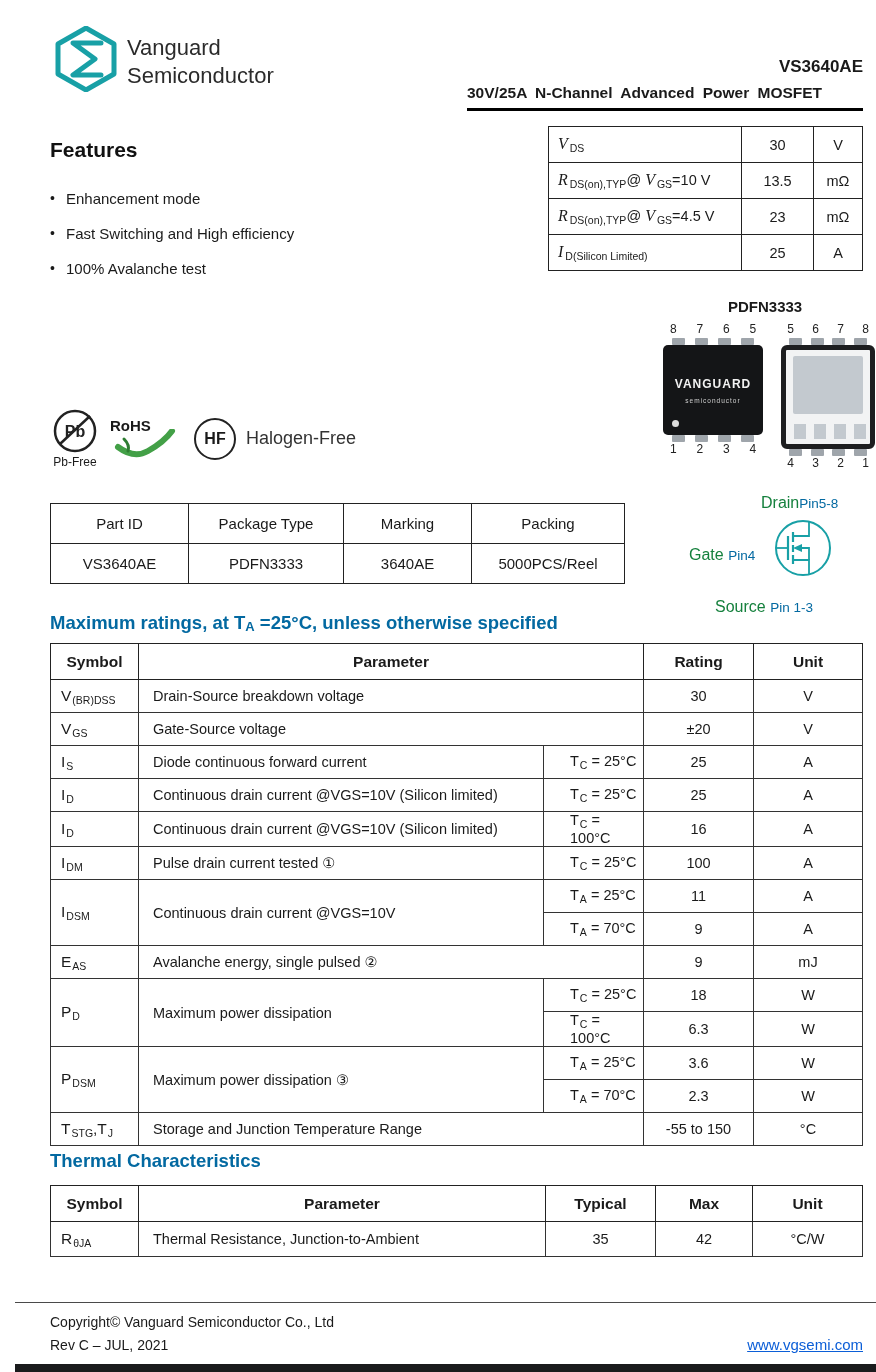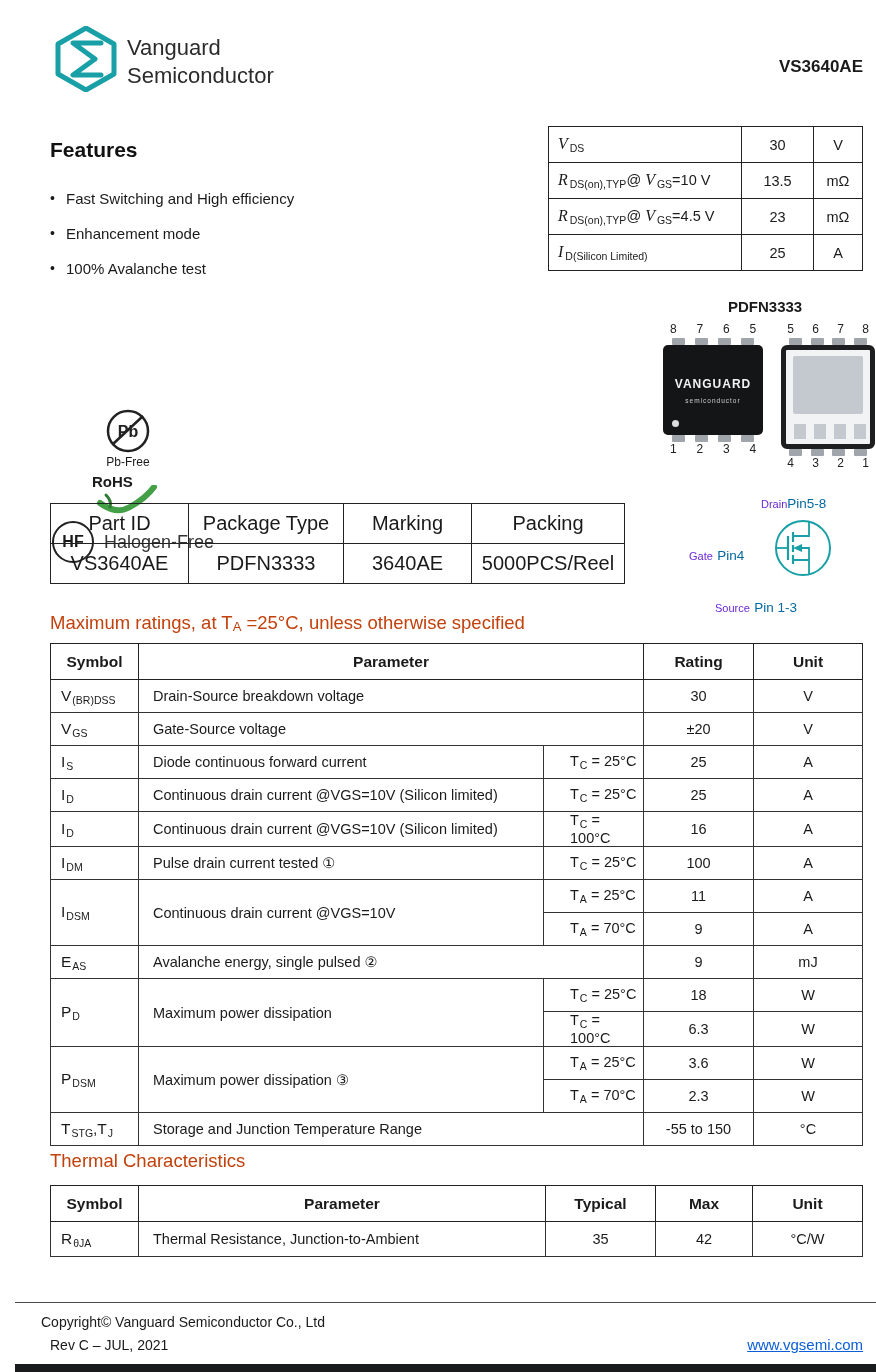--- a/index.html
+++ b/index.html
@@ -24,21 +24,21 @@
   .qspec .sub { margin-left:2px; }
 
   
   .features { position:absolute; left:35px; top:138px; width:420px; }
   .features h2 { font-size:21px; font-weight:bold; color:#111; }
   .features ul { list-style:none; margin-top:28px; }
   .features li { font-size:15px; margin-bottom:18px; padding-left:16px; position:relative; }
   .features li::before { content:"•"; position:absolute; left:0; top:0; font-size:14px; }
 
   
-  .badges { position:absolute; left:37px; top:408px; display:flex; align-items:center;flex-direction:column; }
+  .badges { position:absolute; left:37px; top:408px; display:flex; align-items:center; }
   .pb-badge { display:flex; flex-direction:column; align-items:center; margin-right:10px; }
   .pb-label { font-size:12px; margin-top:1px; }
   .rohs { position:relative; width:72px; height:52px; margin-right:14px; }
   .rohs-text { font-size:15px; font-weight:bold; position:absolute; left:2px; top:4px; }
   .rohs-swoosh { position:absolute; left:6px; top:16px; }
   .hf-badge { display:flex; align-items:center; }
   .hf-circle { width:42px; height:42px; border:2.5px solid #222; border-radius:50%;
                display:flex; align-items:center; justify-content:center; font-size:16px; font-weight:bold; }
   .hf-label { font-size:18px; color:#333; margin-left:10px; }
 
@@ -55,33 +55,33 @@
                display:flex; flex-direction:column; align-items:center; justify-content:center; }
   .chip-brand { color:#f2f2f2; font-size:12px; font-weight:bold; letter-spacing:1px; }
   .chip-sub { color:#cfcfcf; font-size:6.5px; letter-spacing:1px; margin-top:6px; }
   .chip-dot { position:absolute; left:9px; bottom:8px; width:7px; height:7px; border-radius:50%; background:#ddd; }
   .chip-body2 { position:relative; width:94px; height:104px; background:#f2f3f4; border:5px solid #1d1e20; border-radius:6px; }
   .big-pad { position:absolute; left:7px; right:7px; top:6px; bottom:30px; background:#c3c9cf; border-radius:2px; }
   .small-pad { position:absolute; bottom:5px; width:12px; height:15px; background:#c3c9cf; }
 
   
   .pin-diagram { position:absolute; left:672px; top:492px; width:190px; height:130px; }
-  .pin-grey { color:#6d28d9; font-size:11px; }
+  .pin-grey { color:#15803d; font-size:16px; }
   .pin-dark { color:#0369a1; font-size:13.5px; }
   .lbl-drain { position:absolute; left:74px; top:2px; }
   .lbl-gate { position:absolute; left:2px; top:54px; }
   .lbl-source { position:absolute; left:28px; top:106px; }
   .mosfet { position:absolute; left:84px; top:24px; }
 
   
   .ptable { position:absolute; left:35px; top:503px; width:575px; }
-  .ptable td, .ptable th { border:1.5px solid #222; height:40px; font-size:20px; text-align:center; font-weight:normal; }
-
-  
-  .sec-heading { position:absolute; font-size:18.5px; font-weight:normal; color:#c2410c; }
+  .ptable td, .ptable th { border:1.5px solid #222; height:40px; font-size:15px; text-align:center; font-weight:normal; }
+
+  
+  .sec-heading { position:absolute; font-size:18.5px; font-weight:bold; color:#0369a1; }
   .t-sub { font-size:13px; vertical-align:-2px; }
 
   
   .rtable { position:absolute; left:35px; top:643px; width:813px; }
   .rtable th { border:1.5px solid #222; height:36px; font-size:15.5px; text-align:center; }
   .rtable td { border:1px solid #333; height:33px; font-size:14.5px; }
   .rtable .sym { padding-left:10px; font-size:15.5px; text-align:left; }
   .rtable .param { padding-left:14px; text-align:left; }
   .rtable .cond { padding-left:26px; text-align:left; }
   .rtable .num { text-align:center; }
@@ -89,41 +89,42 @@
   
   .ttable { position:absolute; left:35px; top:1185px; width:813px; }
   .ttable th { border:1.5px solid #222; height:36px; font-size:15.5px; text-align:center; }
   .ttable td { border:1px solid #333; height:35px; font-size:14.5px; }
   .ttable .sym { padding-left:10px; font-size:15.5px; text-align:left; }
   .ttable .param { padding-left:14px; text-align:left; }
   .ttable .num { text-align:center; }
 
   
   .foot-line { position:absolute; left:0; top:1302px; width:876px; border-top:1.5px solid #4a4a4a; }
-  .copyright { position:absolute; left:26px; top:1314px; font-size:14px; }
+  .copyright { position:absolute; left:35px; top:1314px; font-size:14px; }
   .rev { position:absolute; left:35px; top:1337px; font-size:14px; }
   .site-link { position:absolute; right:28px; top:1336px; font-size:15px; color:#0b5ed7; text-decoration:underline; }
   .bottom-bar { position:absolute; left:0; top:1364px; width:876px; height:8px; background:#1a1b1d; }
 </style>
 </head>
 <body>
 
 <div class="page">
 
   <div class="logo">
     <svg width="70" height="66" viewBox="0 0 70 66">
       <polygon points="35,2 63,18 63,48 35,64 7,48 7,18" fill="none" stroke="#18a0a6" stroke-width="5" stroke-linejoin="round"></polygon>
       <polyline points="50,17 22,17 44,33 22,49 50,49" fill="none" stroke="#18a0a6" stroke-width="5" stroke-linejoin="round" stroke-linecap="round"></polyline>
     </svg>
   </div>
   <div class="brand">
     <div>Vanguard</div>
     <div>Semiconductor</div>
   </div>
   <div class="part-number">VS3640AE</div>
+  <div class="subtitle">30V/25A N-Channel Advanced Power MOSFET</div>
 
   <table class="qspec">
     <colgroup>
         <col style="width:193px">
         <col style="width:72px">
         <col>
       </colgroup>
     <tbody>
         <tr>
       <td class="q-param"><span class="sym-i">V</span><span class="sub">DS</span><span></span><span class="sym-i"></span><span class="sub"></span><span></span></td>
@@ -144,22 +145,22 @@
       <td class="q-param"><span class="sym-i">I</span><span class="sub">D(Silicon Limited)</span><span></span><span class="sym-i"></span><span class="sub"></span><span></span></td>
       <td class="q-val">25</td>
       <td class="q-unit">A</td>
     </tr>
   </tbody>
     </table>
 
   <div class="features">
     <h2>Features</h2>
     <ul>
+      <li>Enhancement mode</li>
       <li>Fast Switching and High efficiency</li>
-      <li>Enhancement mode</li>
       <li>100% Avalanche test</li>
     </ul>
   </div>
 
   <div class="badges">
     <div class="pb-badge">
       <svg width="46" height="46" viewBox="0 0 46 46">
         <circle cx="23" cy="23" r="20" fill="none" stroke="#222" stroke-width="2.5"></circle>
         <text x="23" y="29" text-anchor="middle" font-size="16" font-weight="bold" fill="#222" font-family="Liberation Sans, sans-serif">Pb</text>
         <line x1="8" y1="36" x2="38" y2="8" stroke="#222" stroke-width="2.5"></line>

